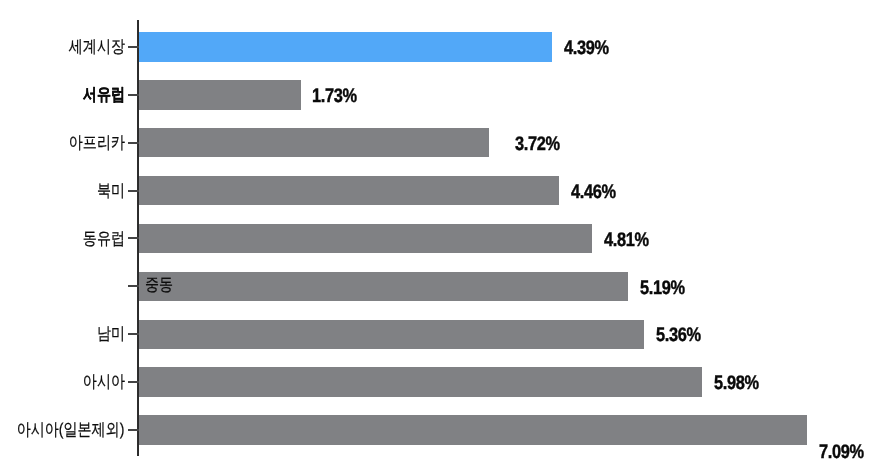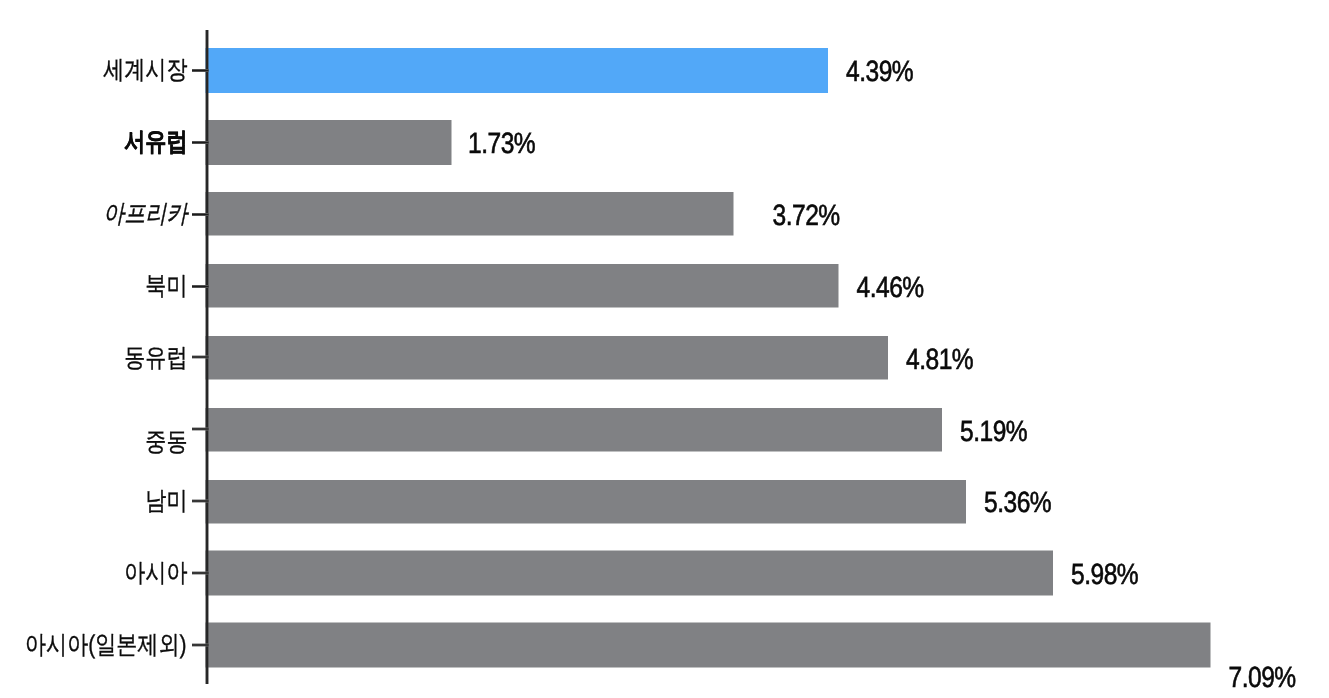--- a/index.html
+++ b/index.html
@@ -19,21 +19,21 @@
 
   .bar{position:absolute;}
 
   .cat-wrap{position:absolute;left:0;height:22px;display:flex;
             align-items:center;justify-content:flex-end;overflow:visible;}
   .cat-label{white-space:nowrap;color:#0c0c0c;font-size:17px;line-height:22px;
              display:inline-block;opacity:0.999;
              -webkit-text-stroke:0.24px #0c0c0c;
              transform:scaleX(0.826) translateZ(0);transform-origin:100% 50%;}
 
-  .val-wrap{position:absolute;height:22px;display:flex;align-items:center;}
+  .val-wrap{position:absolute;height:22px;display:flex;align-items:center;font-weight:bold;}
   .val-label{white-space:nowrap;color:#0a0a0a;font-size:19.5px;line-height:22px;
              font-family:"Liberation Sans",sans-serif;letter-spacing:-0.4px;
              display:inline-block;opacity:0.999;
              -webkit-text-stroke:0.42px #0a0a0a;
              transform:scaleX(0.84) translateZ(0);transform-origin:0 50%;}
 </style>
 </head>
 <body>
 
 <div id="chart">
@@ -60,30 +60,30 @@
       <div class="tick" style="top: 381px;"></div>
       <div class="tick" style="top: 429px;"></div>
     </div>
   <div id="catlabels">
       <div class="cat-wrap" style="top: 35.91px; width: 124.8px;">
         <span class="cat-label">세계시장</span>
       </div>
       <div class="cat-wrap" style="top: 83.83px; width: 124.8px; font-weight: bold;">
         <span class="cat-label">서유럽</span>
       </div>
-      <div class="cat-wrap" style="top: 131.75px; width: 124.8px; font-style: italic;">
+      <div class="cat-wrap" style="top: 131.75px; width: 124.8px;">
         <span class="cat-label">아프리카</span>
       </div>
       <div class="cat-wrap" style="top: 179.67px; width: 124.8px;">
         <span class="cat-label">북미</span>
       </div>
       <div class="cat-wrap" style="top: 227.59px; width: 124.8px;">
         <span class="cat-label">동유럽</span>
       </div>
-      <div class="cat-wrap" style="top: 284px; width: 124.8px;">
+      <div class="cat-wrap" style="top: 274px; width: 124.8px; padding-left: 48px;">
         <span class="cat-label">중동</span>
       </div>
       <div class="cat-wrap" style="top: 323.43px; width: 124.8px;">
         <span class="cat-label">남미</span>
       </div>
       <div class="cat-wrap" style="top: 371.35px; width: 124.8px; text-align: right;">
         <span class="cat-label">아시아</span>
       </div>
       <div class="cat-wrap" style="top: 419.27px; width: 124.8px;">
         <span class="cat-label">아시아(일본제외)</span>

